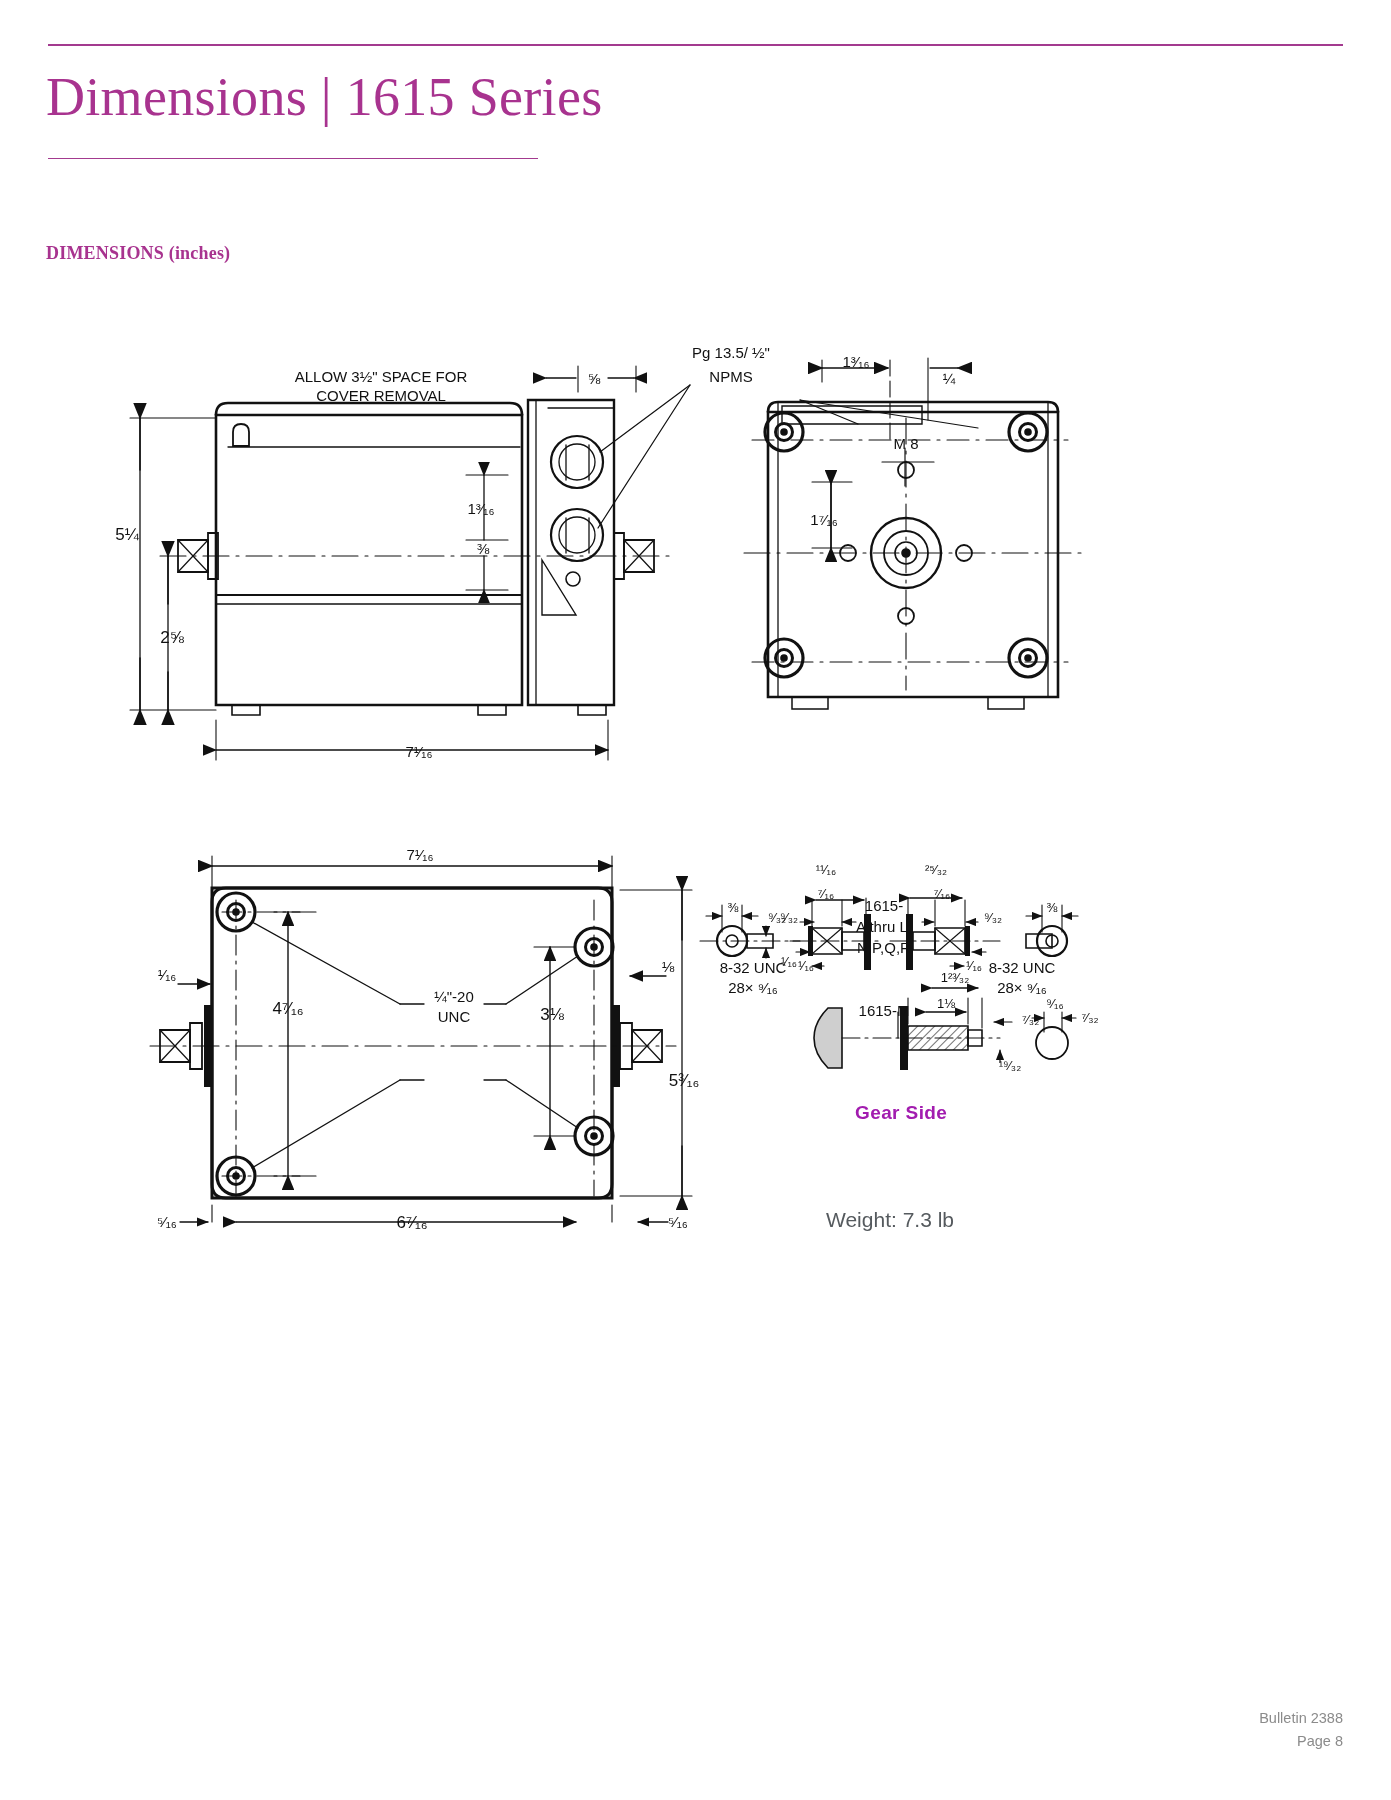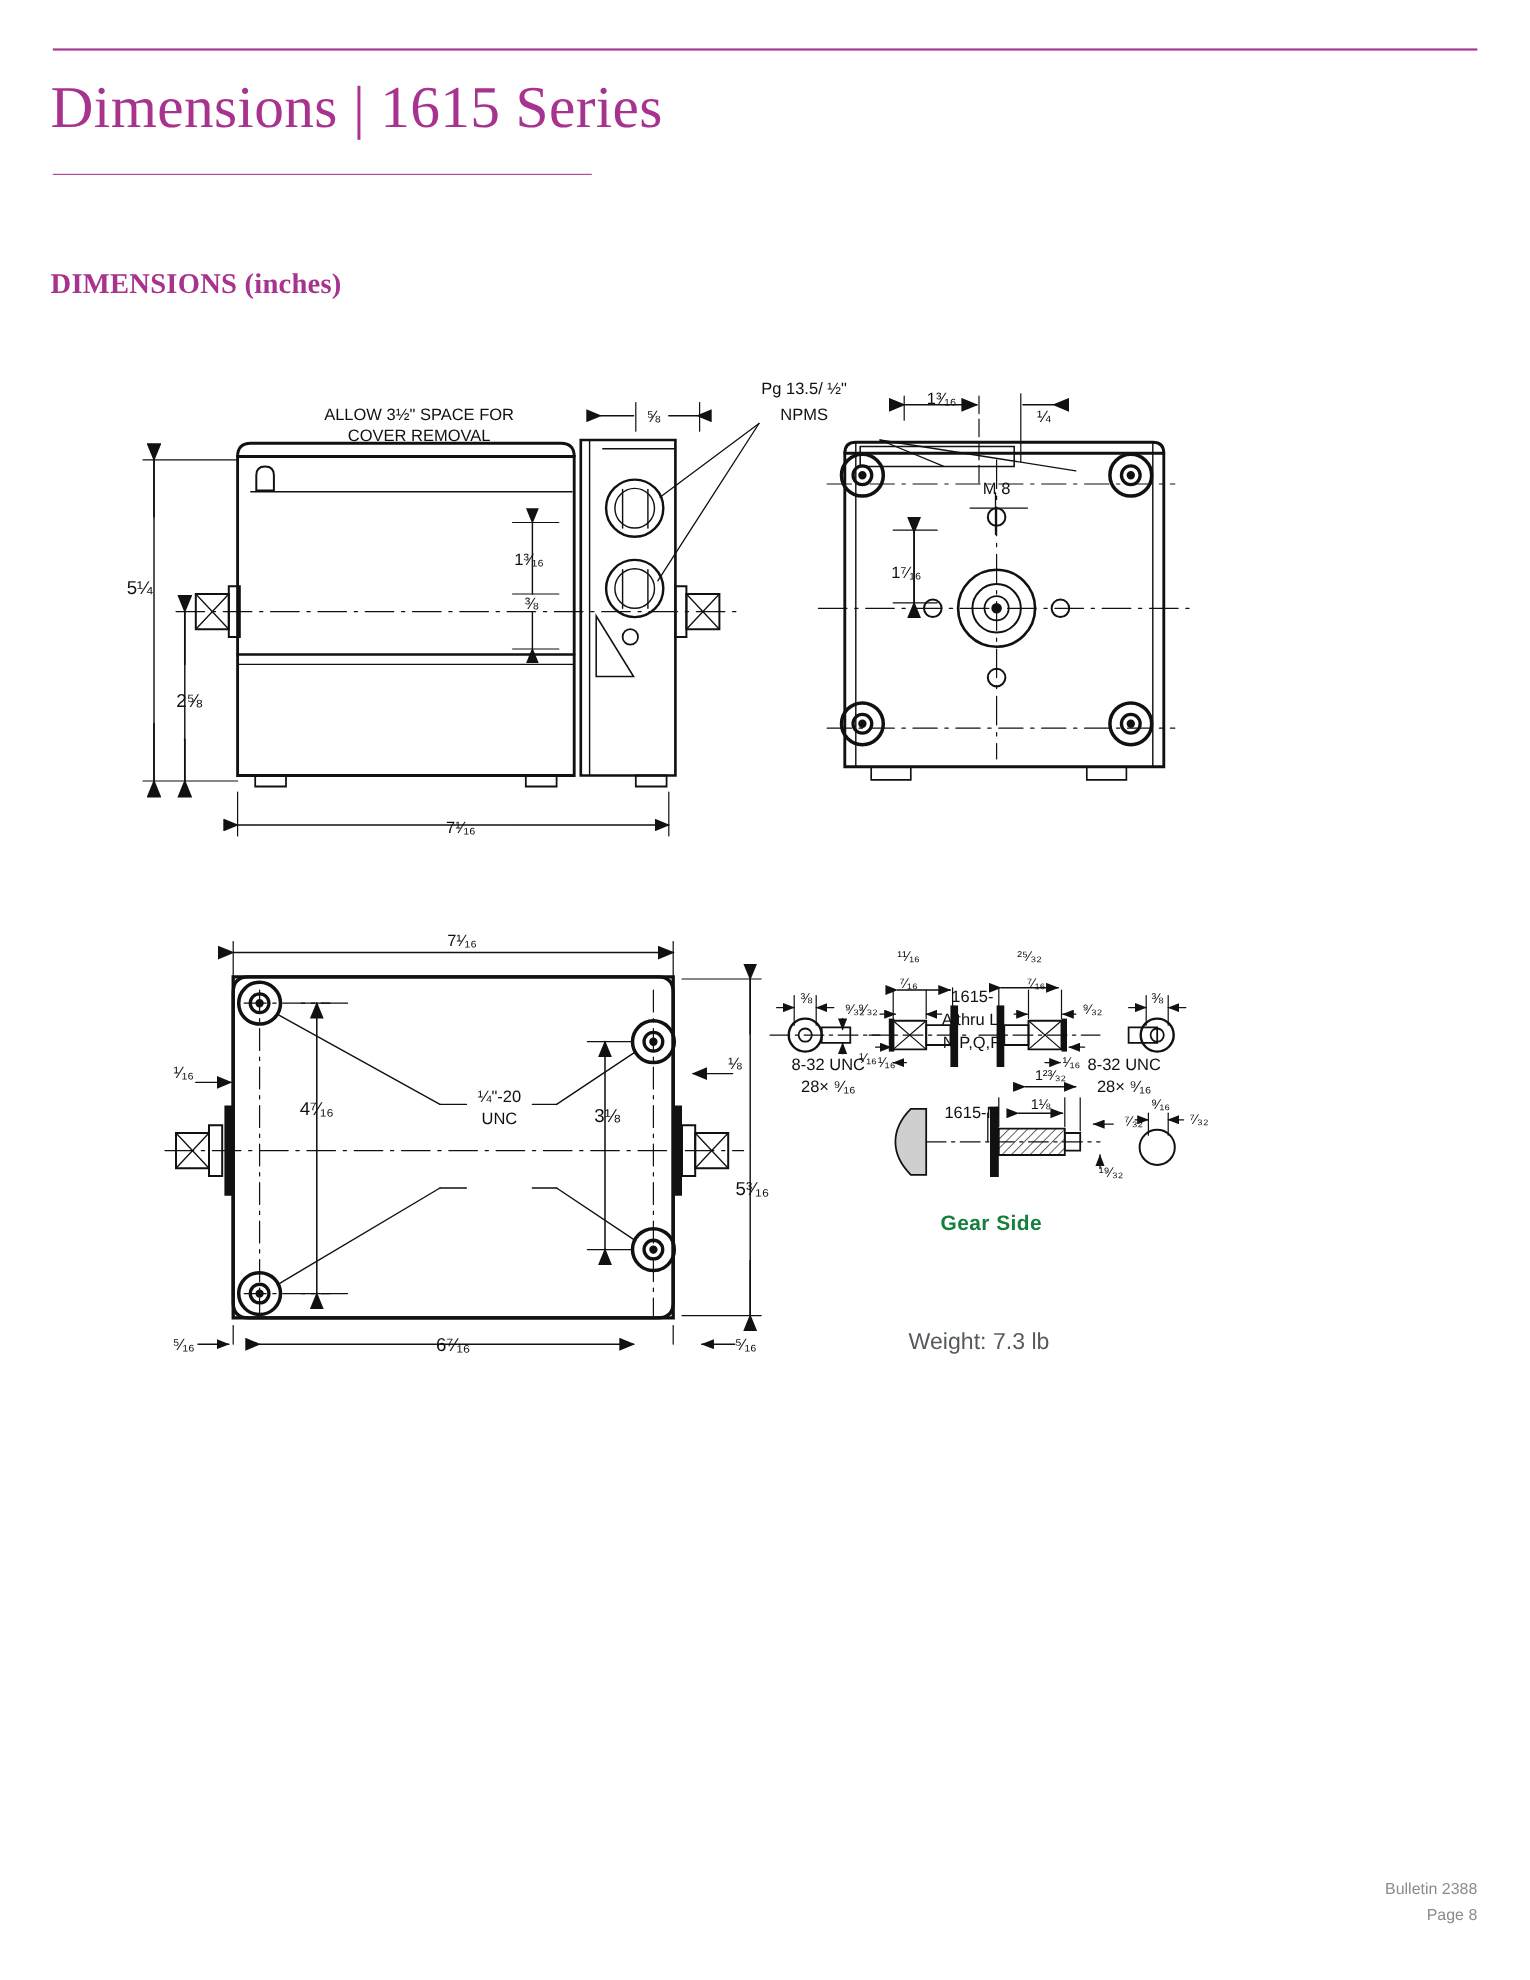--- a/index.html
+++ b/index.html
@@ -24,39 +24,39 @@
     font-size:54px; font-weight:400; letter-spacing:0.3px;
     color:#a8338f; white-space:nowrap;
   }
   .title-rule {
     position:absolute; left:48px; top:158px; width:490px; height:1.4px;
     background:#a33a8f;
   }
   .section-label {
     position:absolute; left:46px; top:243px;
     font-family:"Liberation Serif", serif;
-    font-size:26px; font-weight:700; letter-spacing:0.2px;
+    font-size:18px; font-weight:700; letter-spacing:0.2px;
     color:#a8338f;
   }
 
   
   .footer {
     position:absolute; right:48px; bottom:48px;
     text-align:right; color:#8b8b8b; font-size:14.5px; line-height:1.55;
   }
 
   
   .dwg { position:absolute; left:0; top:0; width:1391px; height:1800px; pointer-events:none; }
   .dwg text { font-family:"Liberation Sans", sans-serif; fill:#111; }
   .lbl  { font-size:15px; }
   .lbl-sm { font-size:13px; }
   .lbl-lg { font-size:17px; }
   .gear-side {
     position:absolute; left:855px; top:1102px;
-    font-size:19px; font-weight:700; color:#15803d; letter-spacing:0.4px;
+    font-size:19px; font-weight:700; color:#a21caf; letter-spacing:0.4px;
   }
   .weight {
     position:absolute; left:826px; top:1208px;
     font-size:21px; color:#555a5e;
   }
 </style>
 </head>
 <body>
 
 <div class="top-rule"></div>

